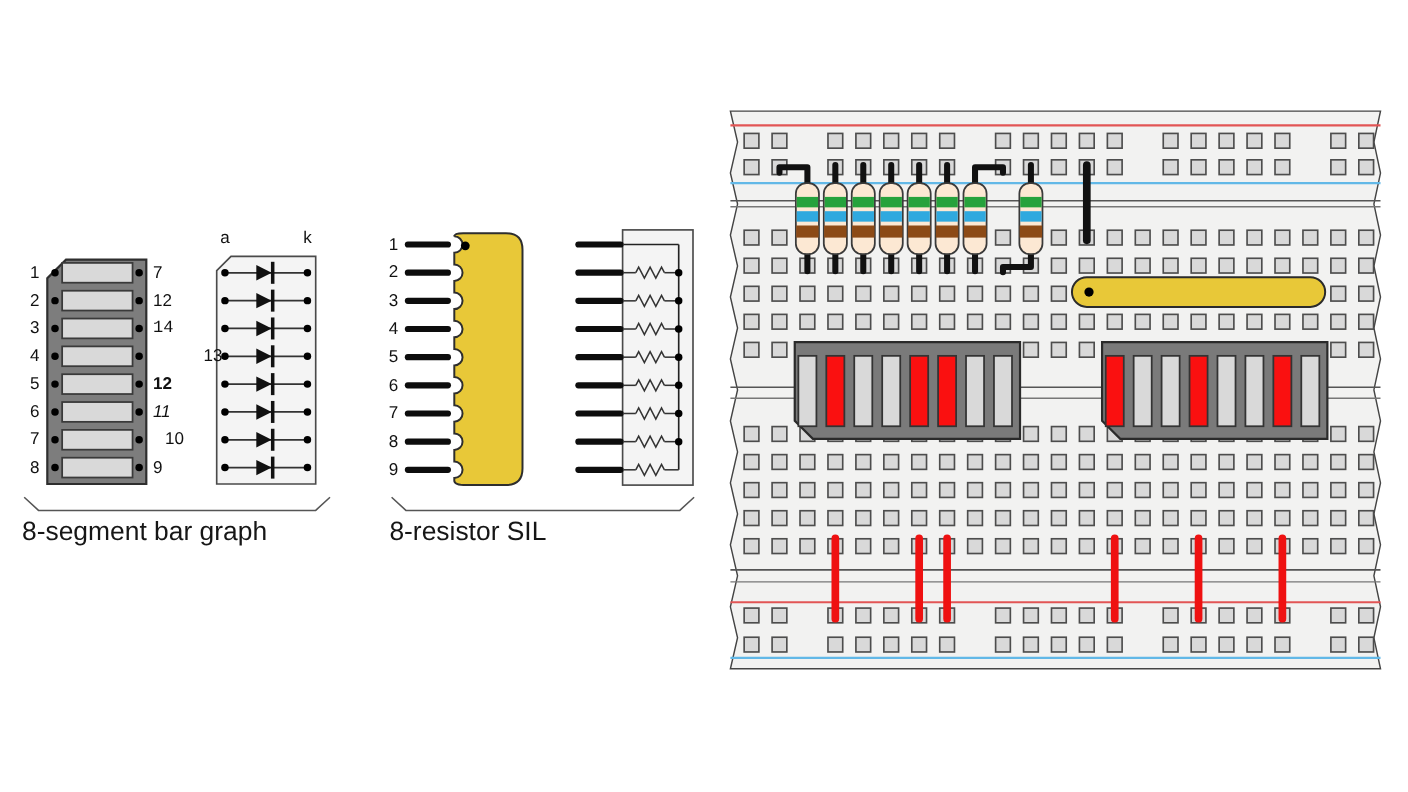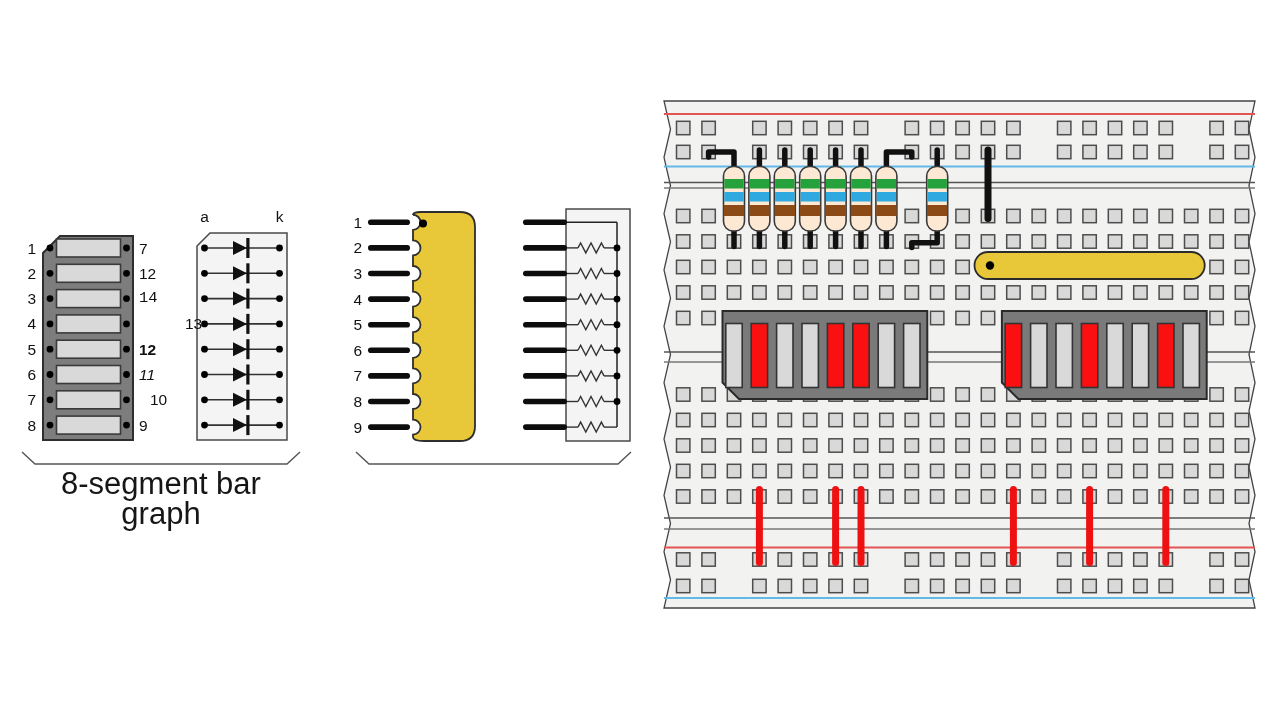--- a/index.html
+++ b/index.html
@@ -1,20 +1,20 @@
 <!DOCTYPE html>
 <html><head>
 <meta charset="utf-8">
 <style>
   html,body{margin:0;padding:0;background:#ffffff;}
   #stage{position:relative;width:1280px;height:720px;background:#ffffff;overflow:hidden;
          font-family:"Liberation Sans", sans-serif;}
   #scene{position:absolute;left:0;top:0;}
   .txt{position:absolute;color:#111;}
-  .lbl{font-size:31px;text-align:center;height:30px;line-height:30px;color:#161616;}
+  .lbl{font-size:24px;height:30px;line-height:30px;color:#161616;}
   #bg-label{left:20px;top:469px;width:282px;}
   #sil-label{left:354px;top:469px;width:280px;}
   .ak{font-size:15.5px;text-align:center;width:25px;height:22px;line-height:22px;}
   #a-label{left:192px;top:206px;}
   #k-label{left:267px;top:206px;}
   .pinlab{position:absolute;font-size:15.5px;height:21px;line-height:21px;color:#111;}
   .pr{text-align:right;}
   .pl{text-align:left;}
 </style>
 </head>
@@ -565,20 +565,21 @@
           <polyline points="578,401.5 580.6,396.5 585.8,406.5 591,396.5 596.2,406.5 601.4,396.5 604,401.5" fill="none" stroke="#333" stroke-width="1.4"></polyline>
           <line x1="604" y1="401.5" x2="617" y2="401.5" stroke="#333" stroke-width="1.4"></line>
           <circle cx="617" cy="401.5" r="3.4" fill="#000"></circle>
           <line x1="567" y1="427.1" x2="578" y2="427.1" stroke="#333" stroke-width="1.4"></line>
           <polyline points="578,427.1 580.6,422.1 585.8,432.1 591,422.1 596.2,432.1 601.4,422.1 604,427.1" fill="none" stroke="#333" stroke-width="1.4"></polyline>
           <line x1="604" y1="427.1" x2="617" y2="427.1" stroke="#333" stroke-width="1.4"></line>
         </g>
       </g>
     </svg>
   <div class="txt lbl" id="bg-label">8-segment bar graph</div>
+  <div class="txt lbl" id="sil-label">8-resistor SIL</div>
   <div class="txt ak" id="a-label">a</div>
   <div class="txt ak" id="k-label">k</div>
   <div id="pin-labels">
       <span class="pinlab pr" style="left: 8px; top: 237.5px; width: 28px;">1</span>
       <span class="pinlab pl" style="left: 139px; top: 237.5px; width: 28px;">7</span>
       <span class="pinlab pr" style="left: 8px; top: 262.8px; width: 28px;">2</span>
       <span class="pinlab pl" style="left: 139px; top: 262.8px; width: 28px;">12</span>
       <span class="pinlab pr" style="left: 8px; top: 288.1px; width: 28px;">3</span>
       <span class="pinlab pl" style="left: 139px; top: 288.1px; width: 28px; font-family: Liberation Mono, monospace;">14</span>
       <span class="pinlab pr" style="left: 8px; top: 313.4px; width: 28px;">4</span>

